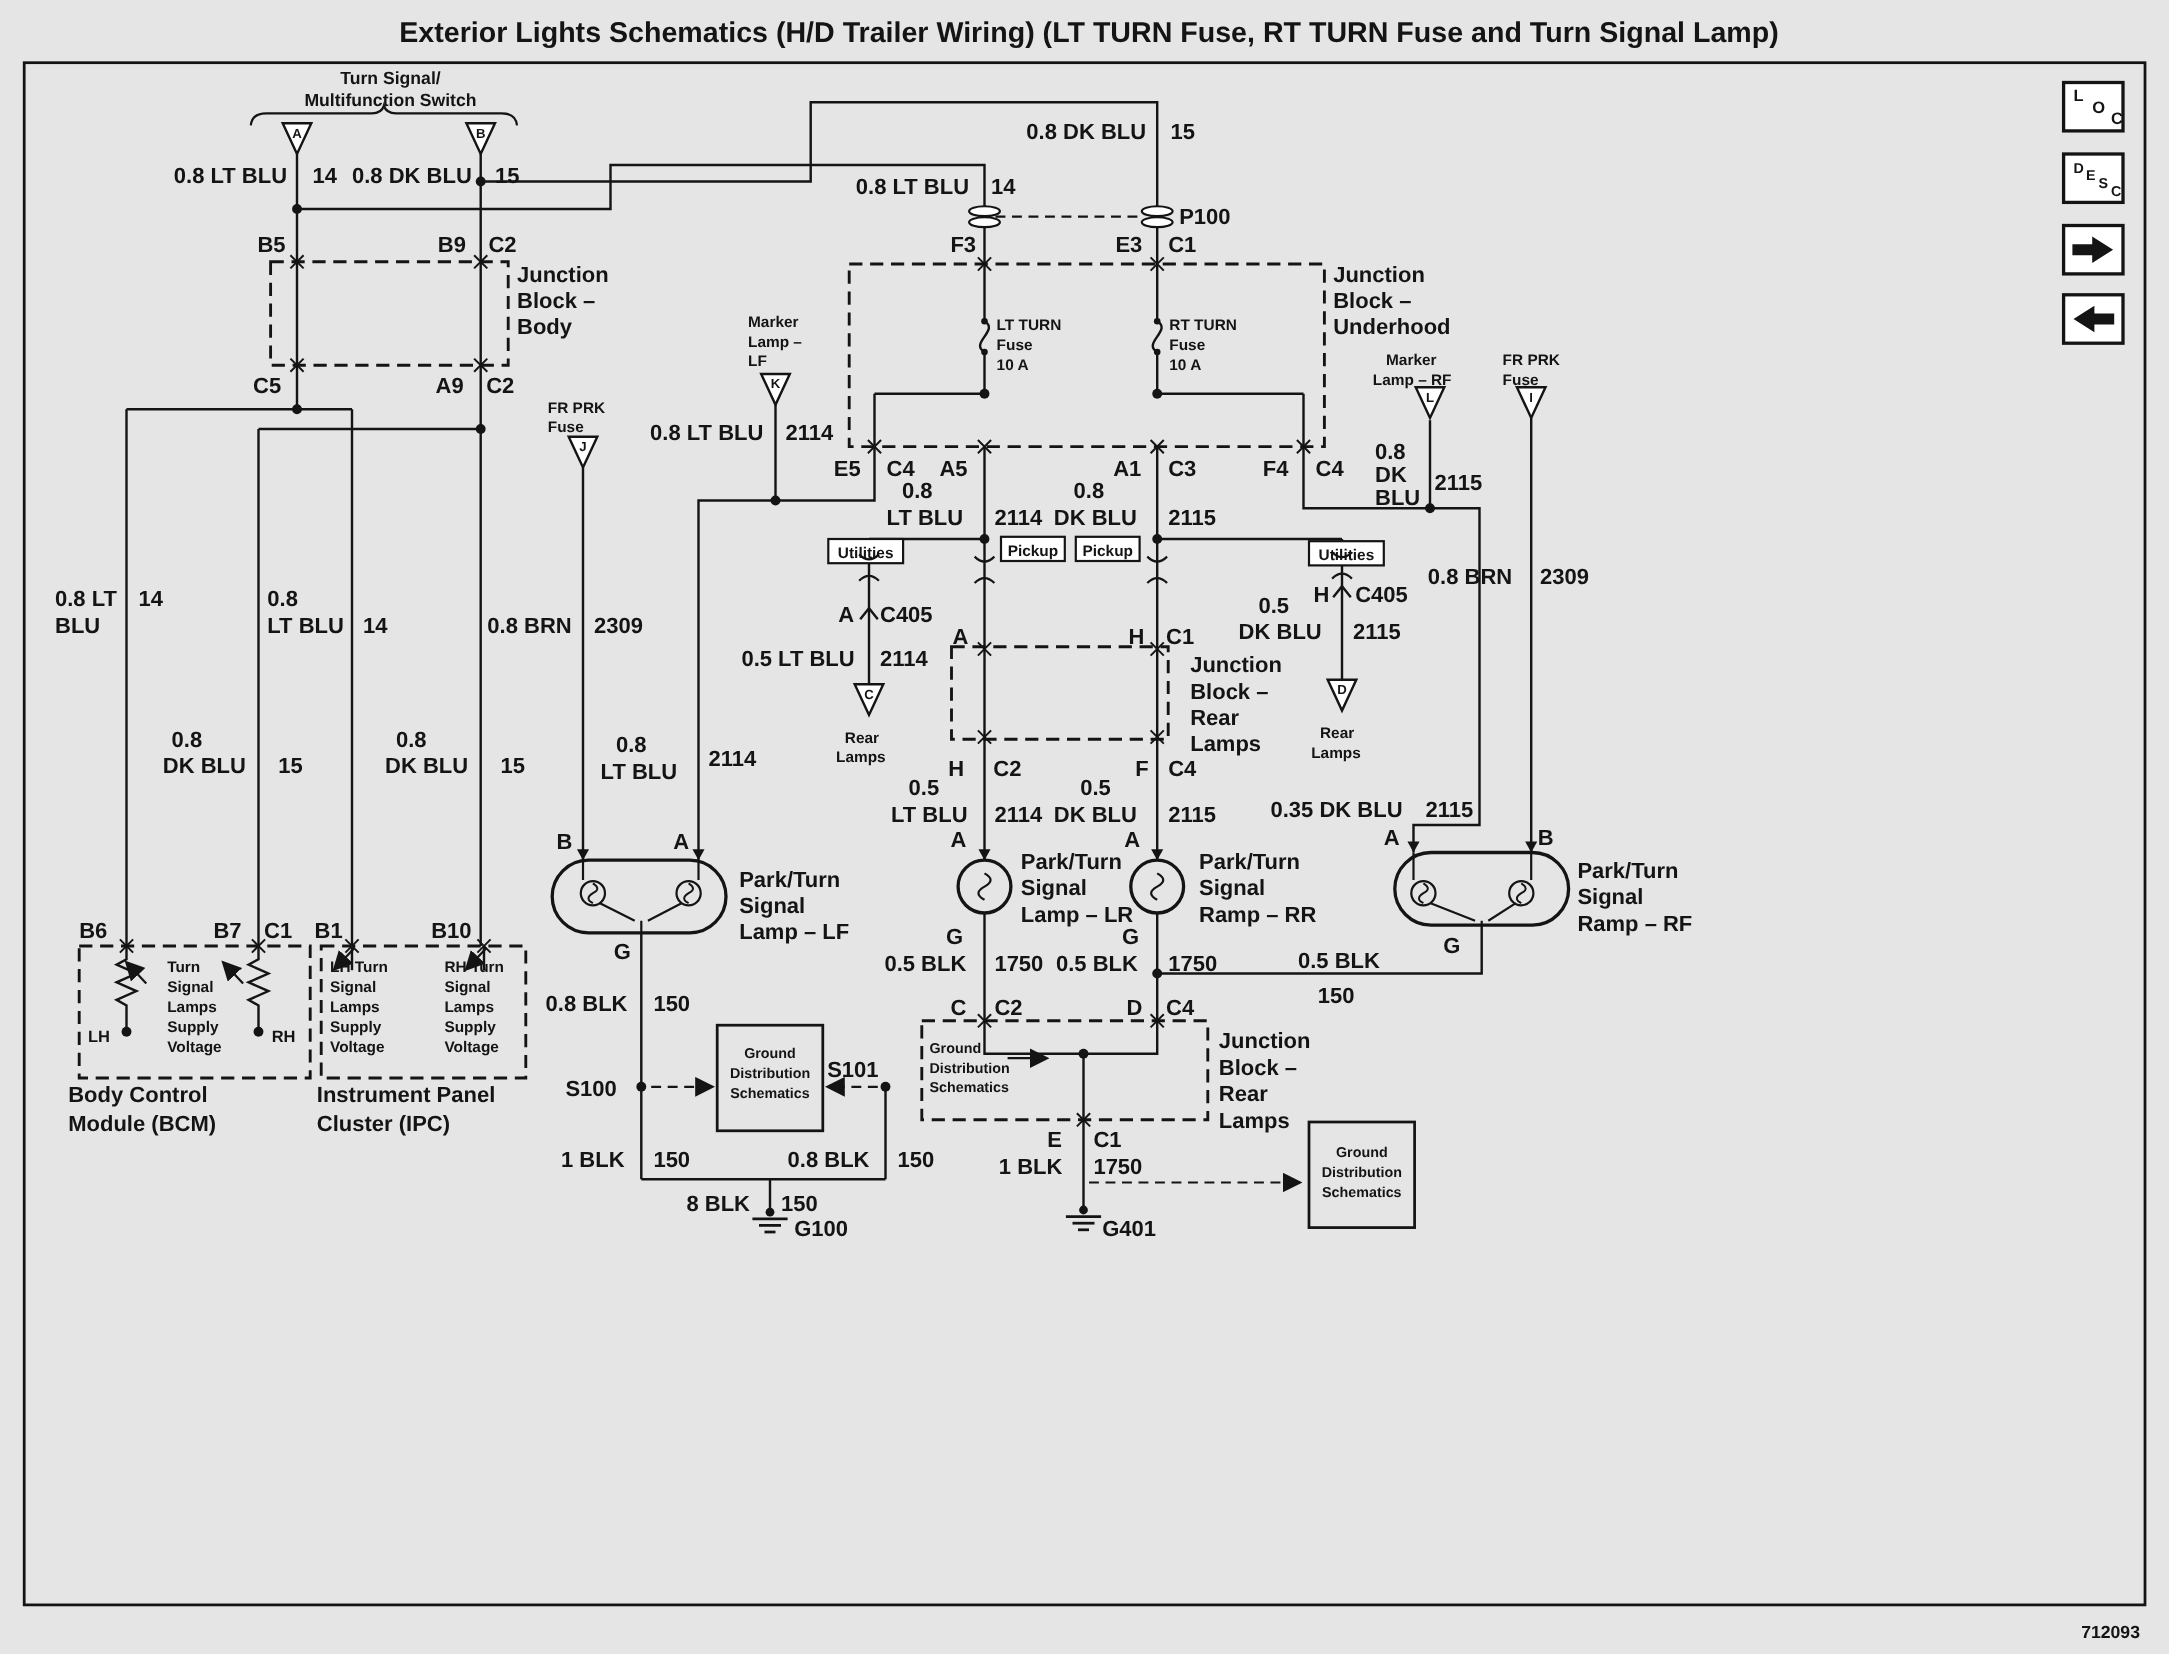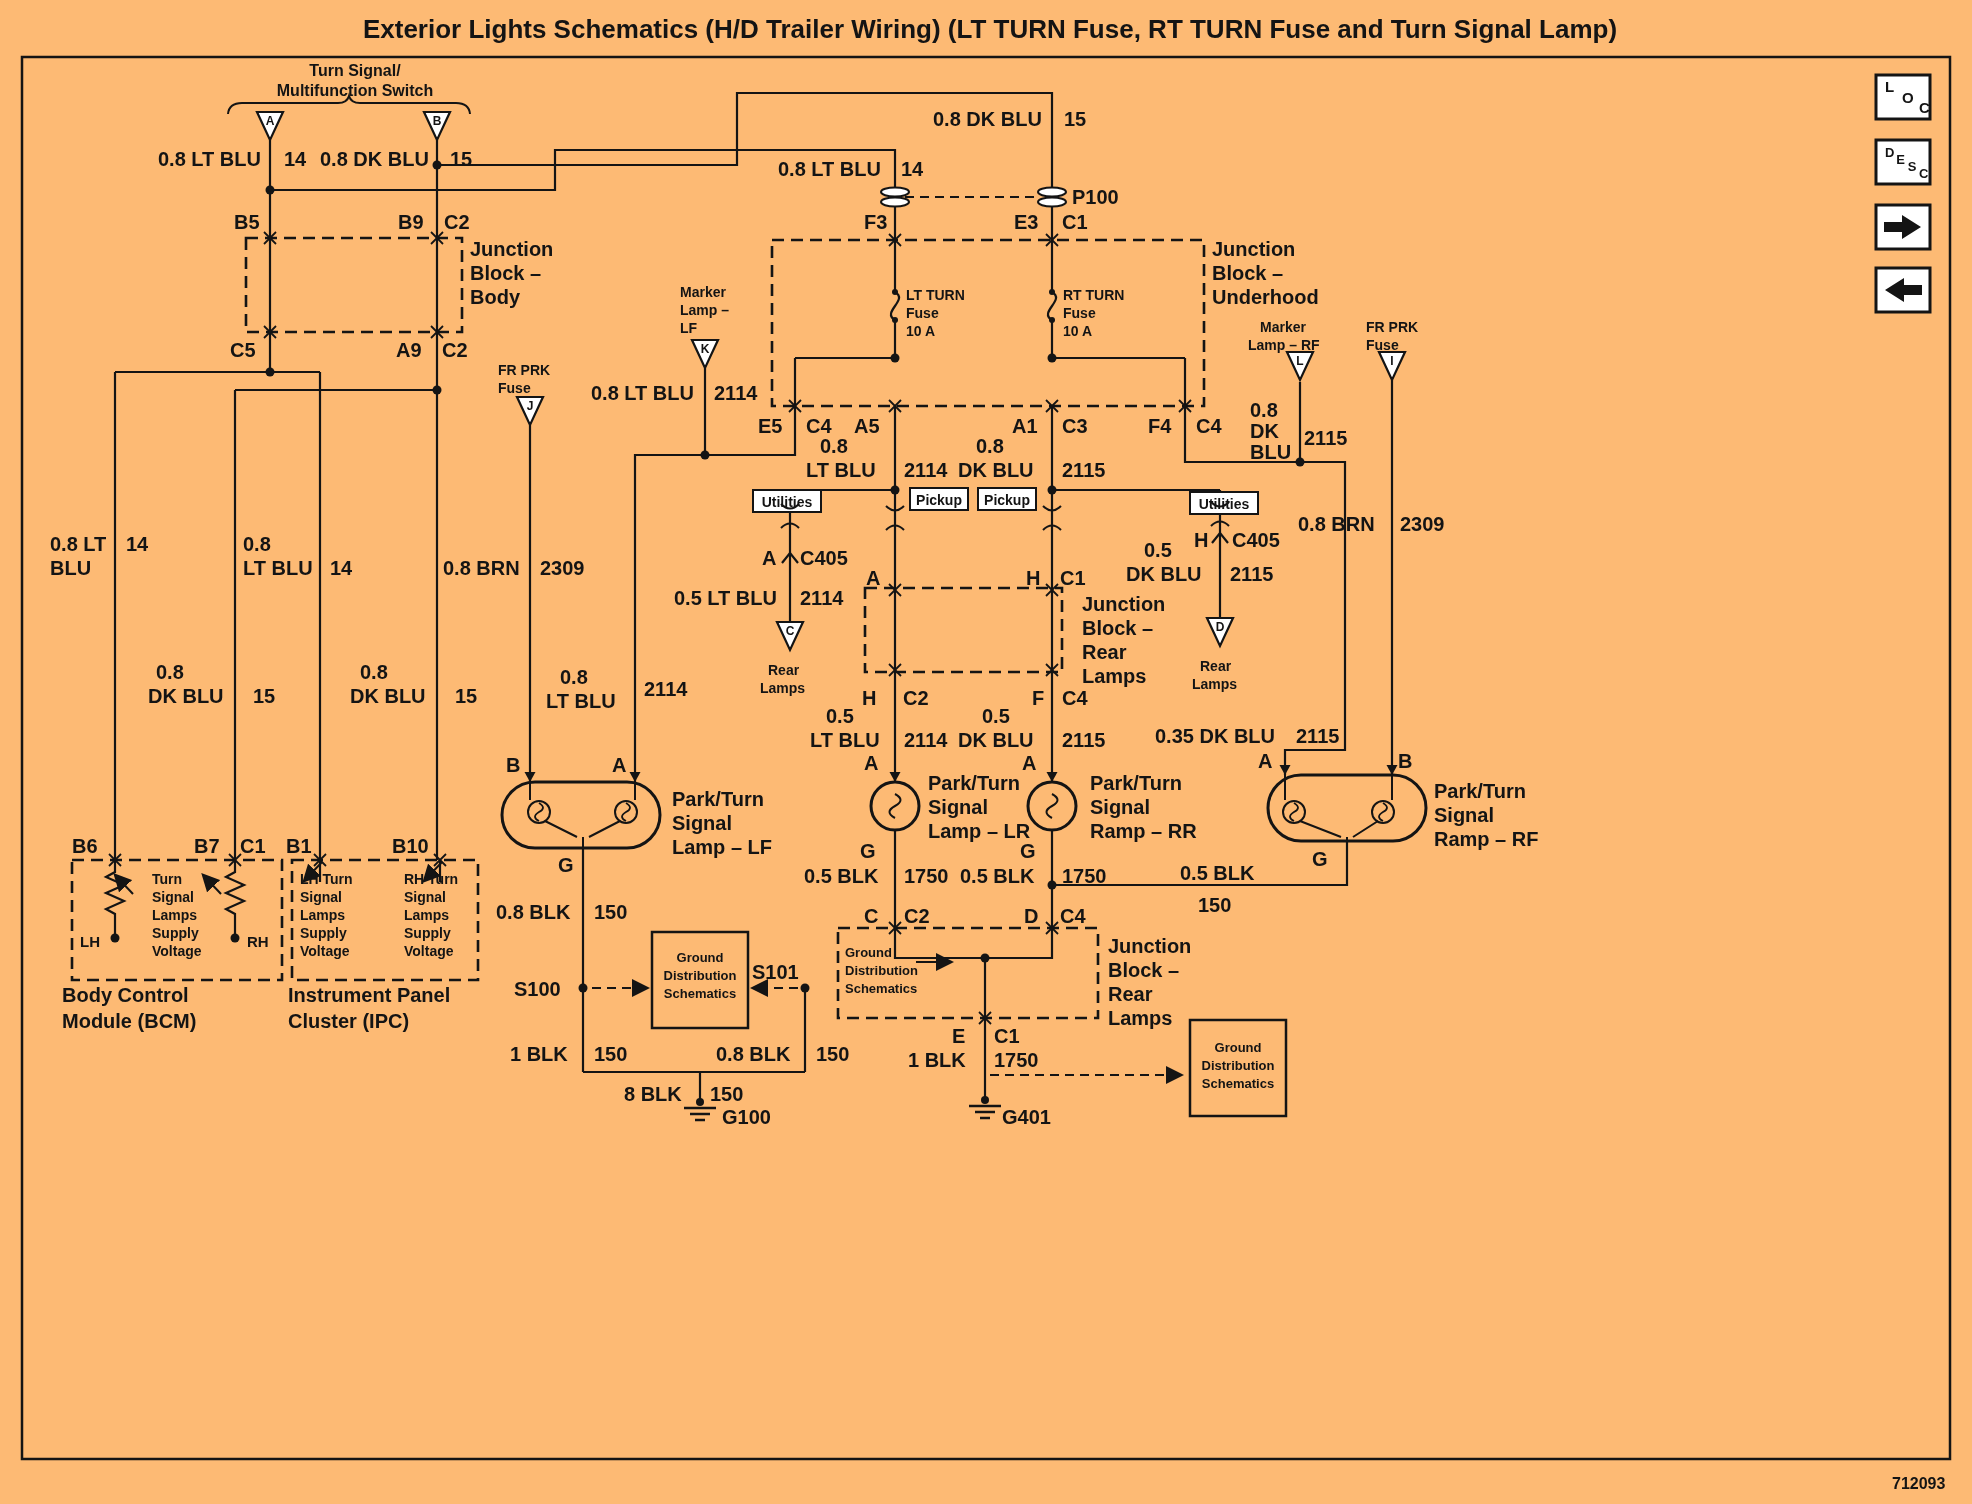--- a/index.html
+++ b/index.html
@@ -1,16 +1,16 @@
 <!DOCTYPE html>
 <html><head>
 <meta charset="utf-8">
 <style>
   html,body{margin:0;padding:0;background:#c9c9c5;}
-  .page{width:1972px;height:1504px;background:#fdba74;position:relative;margin:0 auto;}
+  .page{width:1972px;height:1504px;background:#e5e5e5;position:relative;margin:0 auto;}
   svg{display:block;}
   svg text{font-family:"Liberation Sans",sans-serif;font-weight:700;fill:#141414;}
   .title{font-size:26px;}
   .fig{font-size:16px;font-weight:700;}
 </style>
 </head>
 <body>
 
 <div class="page">
   <svg id="schematic" width="1972" height="1504" viewBox="0 0 1972 1504" xmlns="http://www.w3.org/2000/svg">

